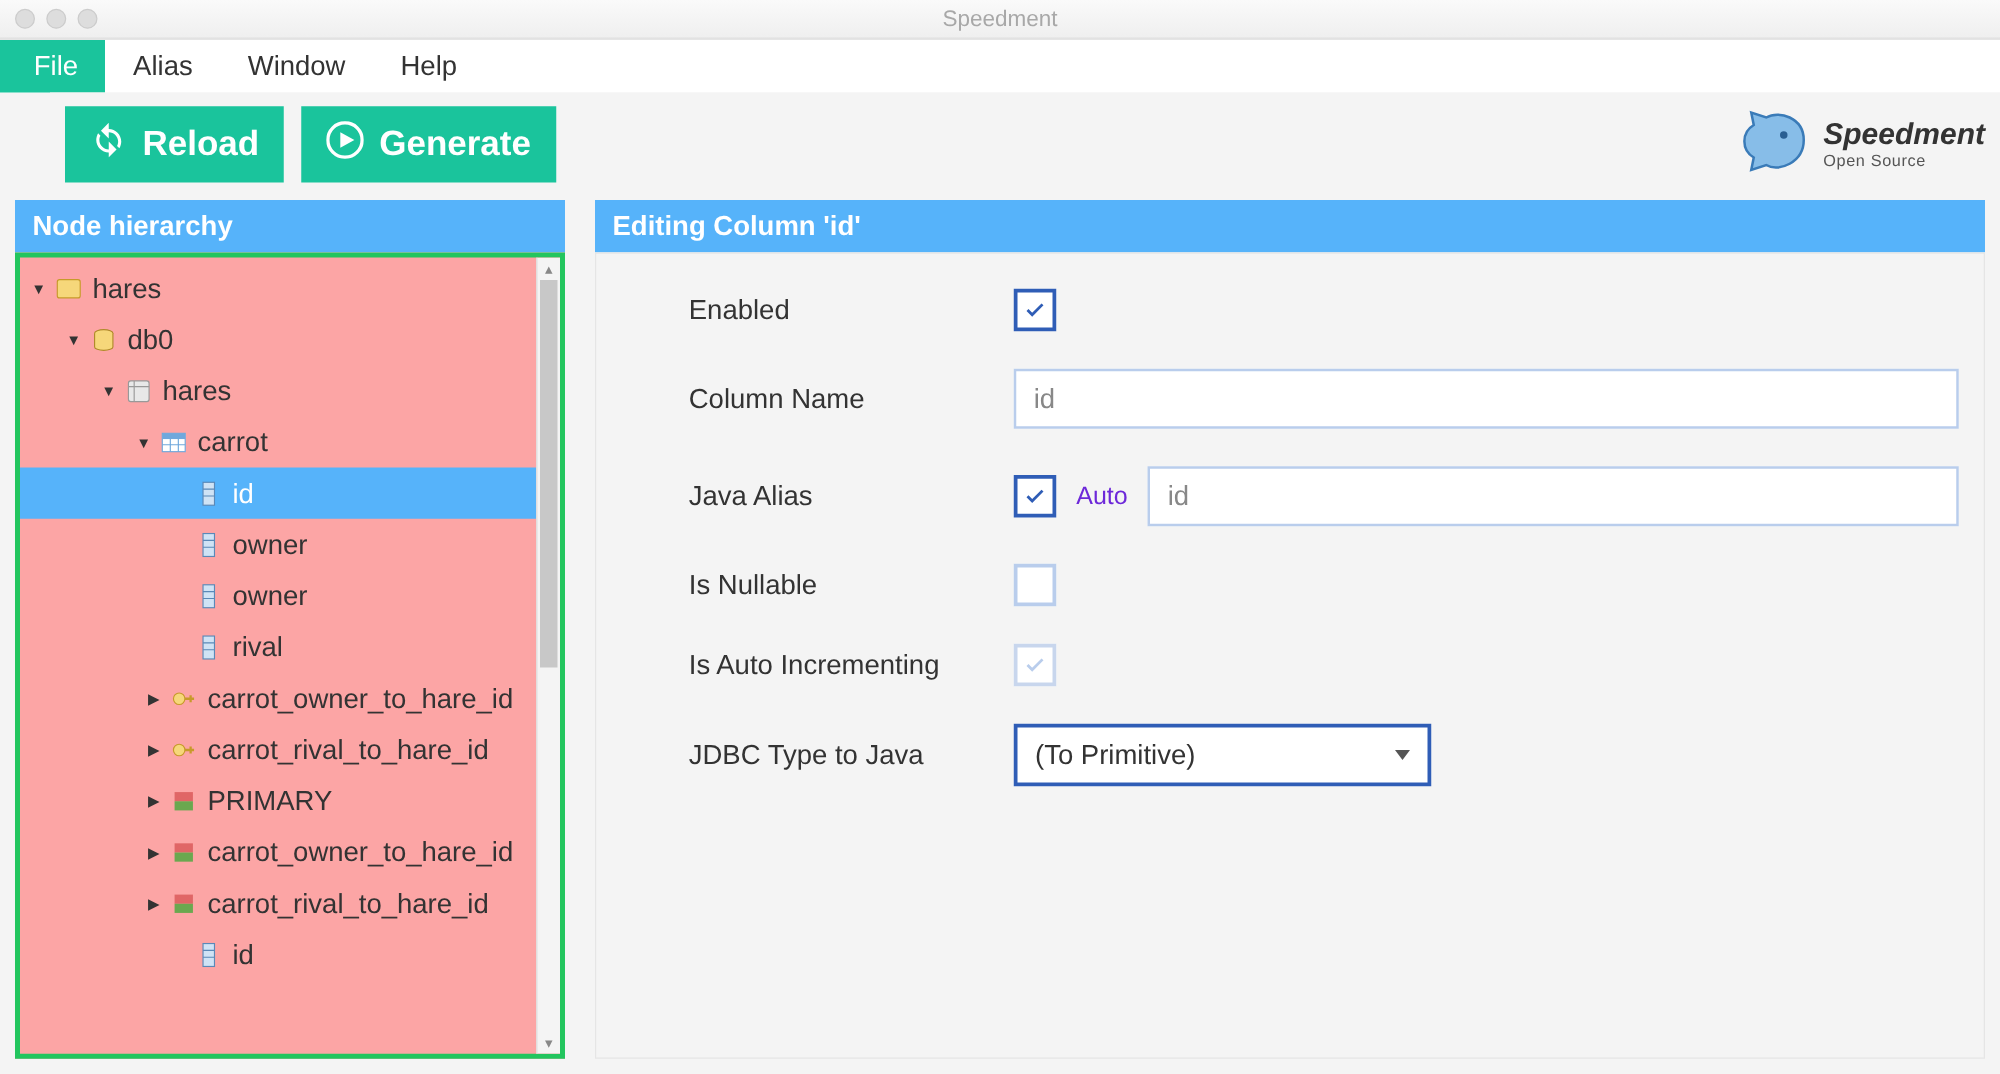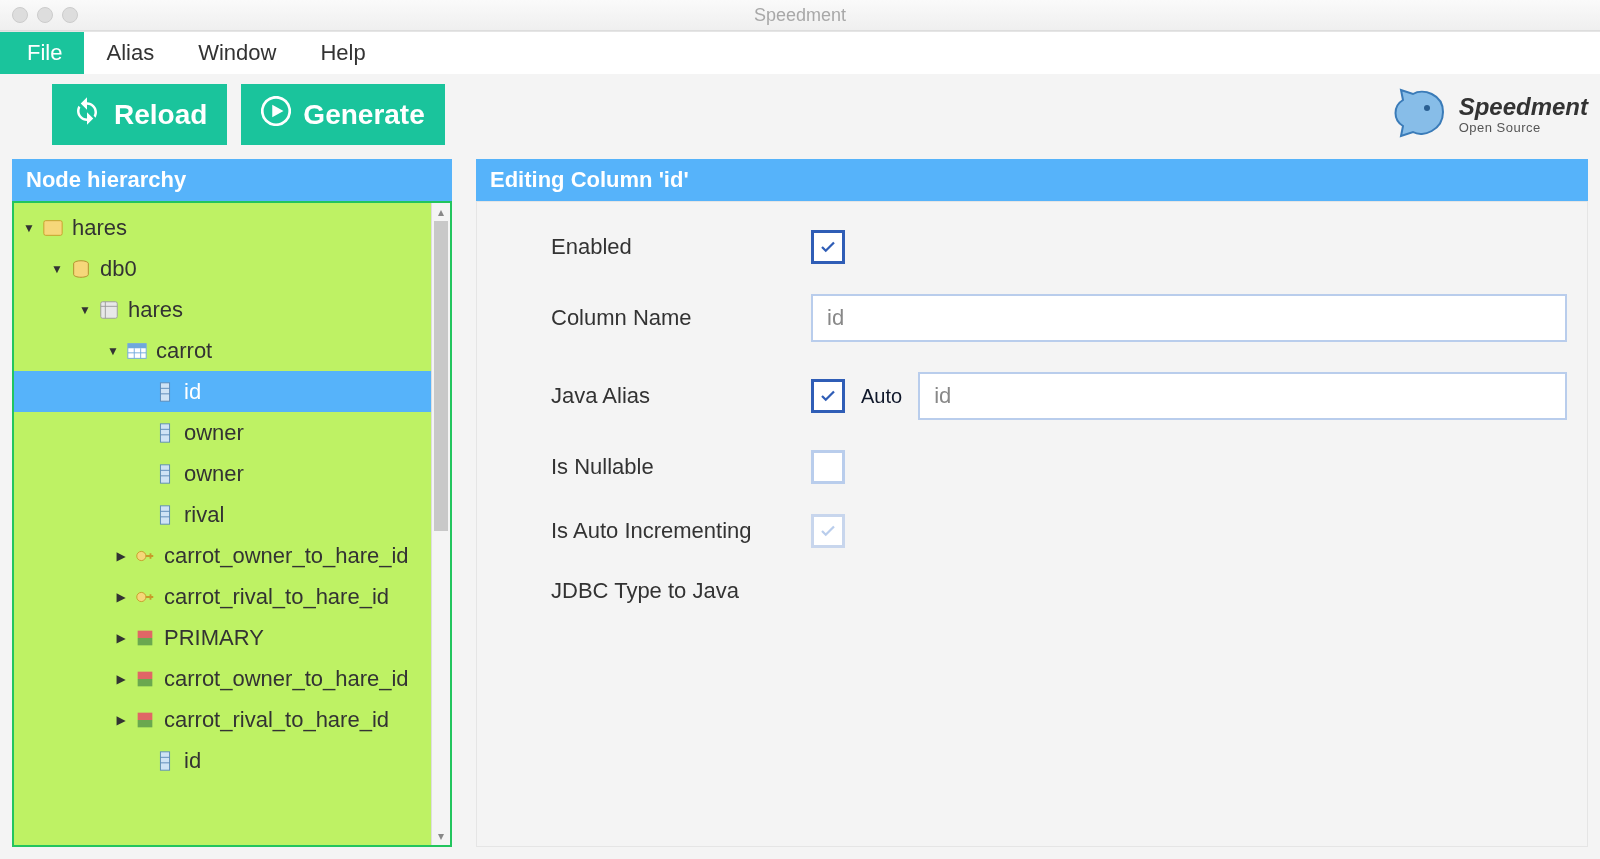--- a/index.html
+++ b/index.html
@@ -16,21 +16,21 @@
     .btn svg { width: 30px; height: 30px; fill: #fff; }
     .logo { margin-left: auto; display: flex; align-items: center; gap: 6px; }
     .logo-txt { display: flex; flex-direction: column; line-height: 1; }
     .logo-txt .big { font-style: italic; font-weight: 700; font-size: 24px; color: #333; }
     .logo-txt .small { font-size: 13px; color: #555; margin-top: 2px; letter-spacing: 0.5px; }
     .main { flex: 1; display: flex; gap: 24px; padding: 0 12px 12px 12px; min-height: 0; }
     .panel { display: flex; flex-direction: column; min-height: 0; }
     .side { width: 440px; }
     .content { flex: 1; }
     .panel-header { background: #56b3fa; color: #fff; font-weight: 700; font-size: 22px; padding: 8px 14px; }
-    .tree-wrap { background: #bef264; border: 2px solid #22c55e; flex: 1; overflow: hidden; display: flex; }
+    .tree-wrap { background: #fca5a5; border: 4px solid #22c55e; flex: 1; overflow: hidden; display: flex; }
     .tree { flex: 1; overflow: auto; padding-top: 4px; }
     .scrollbar-track { width: 18px; background: #f4f4f4; border-left: 1px solid #ddd; position: relative; }
     .scrollbar-up, .scrollbar-down { height: 18px; display: flex; align-items: center; justify-content: center; color: #888; font-size: 12px; }
     .scrollbar-thumb { position: absolute; top: 18px; left: 2px; right: 2px; height: 310px; background: #c8c8c8; }
     .node { display: flex; align-items: center; height: 41px; font-size: 22px; color: #333; white-space: nowrap; }
     .node.selected { background: #56b3fa; color: #fff; }
     .disclosure { width: 14px; display: inline-flex; justify-content: center; margin-right: 6px; }
     .disclosure::before { content: ''; }
     .disclosure.open::before { content: '▼'; font-size: 12px; color: inherit; }
     .disclosure.closed::before { content: '▶'; font-size: 12px; color: inherit; }
@@ -40,21 +40,21 @@
     .form-row { display: flex; align-items: center; margin-bottom: 30px; margin-left: 48px; }
     .form-label { width: 260px; font-size: 22px; color: #333; }
     .form-control { flex: 1; display: flex; align-items: center; gap: 16px; }
     .cb { width: 28px; height: 28px; border: 3px solid #2f5db6; background: #fff; display: inline-flex; align-items: center; justify-content: center; }
     .cb.lite { border-color: #b9cdec; }
     .cb.disabled { border-color: #c8d6ed; }
     .cb svg { width: 18px; height: 18px; }
     .txt { height: 44px; border: 2px solid #b9cdec; background: #fff; padding: 0 14px; font-size: 22px; color: #888; flex: 1; display: flex; align-items: center; }
     .select { height: 44px; border: 3px solid #2f5db6; background: #fff; padding: 0 14px; font-size: 22px; color: #333; width: 300px; display: flex; align-items: center; justify-content: space-between; }
     .select .caret { border-left: 6px solid transparent; border-right: 6px solid transparent; border-top: 8px solid #555; }
-    .auto-lbl { font-size: 20px; color: #0f172a; }
+    .auto-lbl { font-size: 20px; color: #6d28d9; }
   </style>
 </head>
 <body>
 
 <div class="window">
   <div class="titlebar">
     <div class="traffic">
       <div class="dot"></div>
       <div class="dot"></div>
       <div class="dot"></div>
@@ -312,18 +312,24 @@
             <span class="cb disabled">
               <svg viewBox="0 0 24 24">
                   <path d="M4 12l5 5L20 6" fill="none" stroke="#b9cdec" stroke-width="3"></path>
                 </svg>
             </span>
           </div>
         </div>
 
         <div class="form-row">
           <div class="form-label">JDBC Type to Java</div>
+          <div class="form-control">
+            <div class="select">
+              <span>(To Primitive)</span>
+              <span class="caret"></span>
+            </div>
+          </div>
         </div>
 
       </div>
     </div>
   </div>
 </div>
 
 </body></html>

